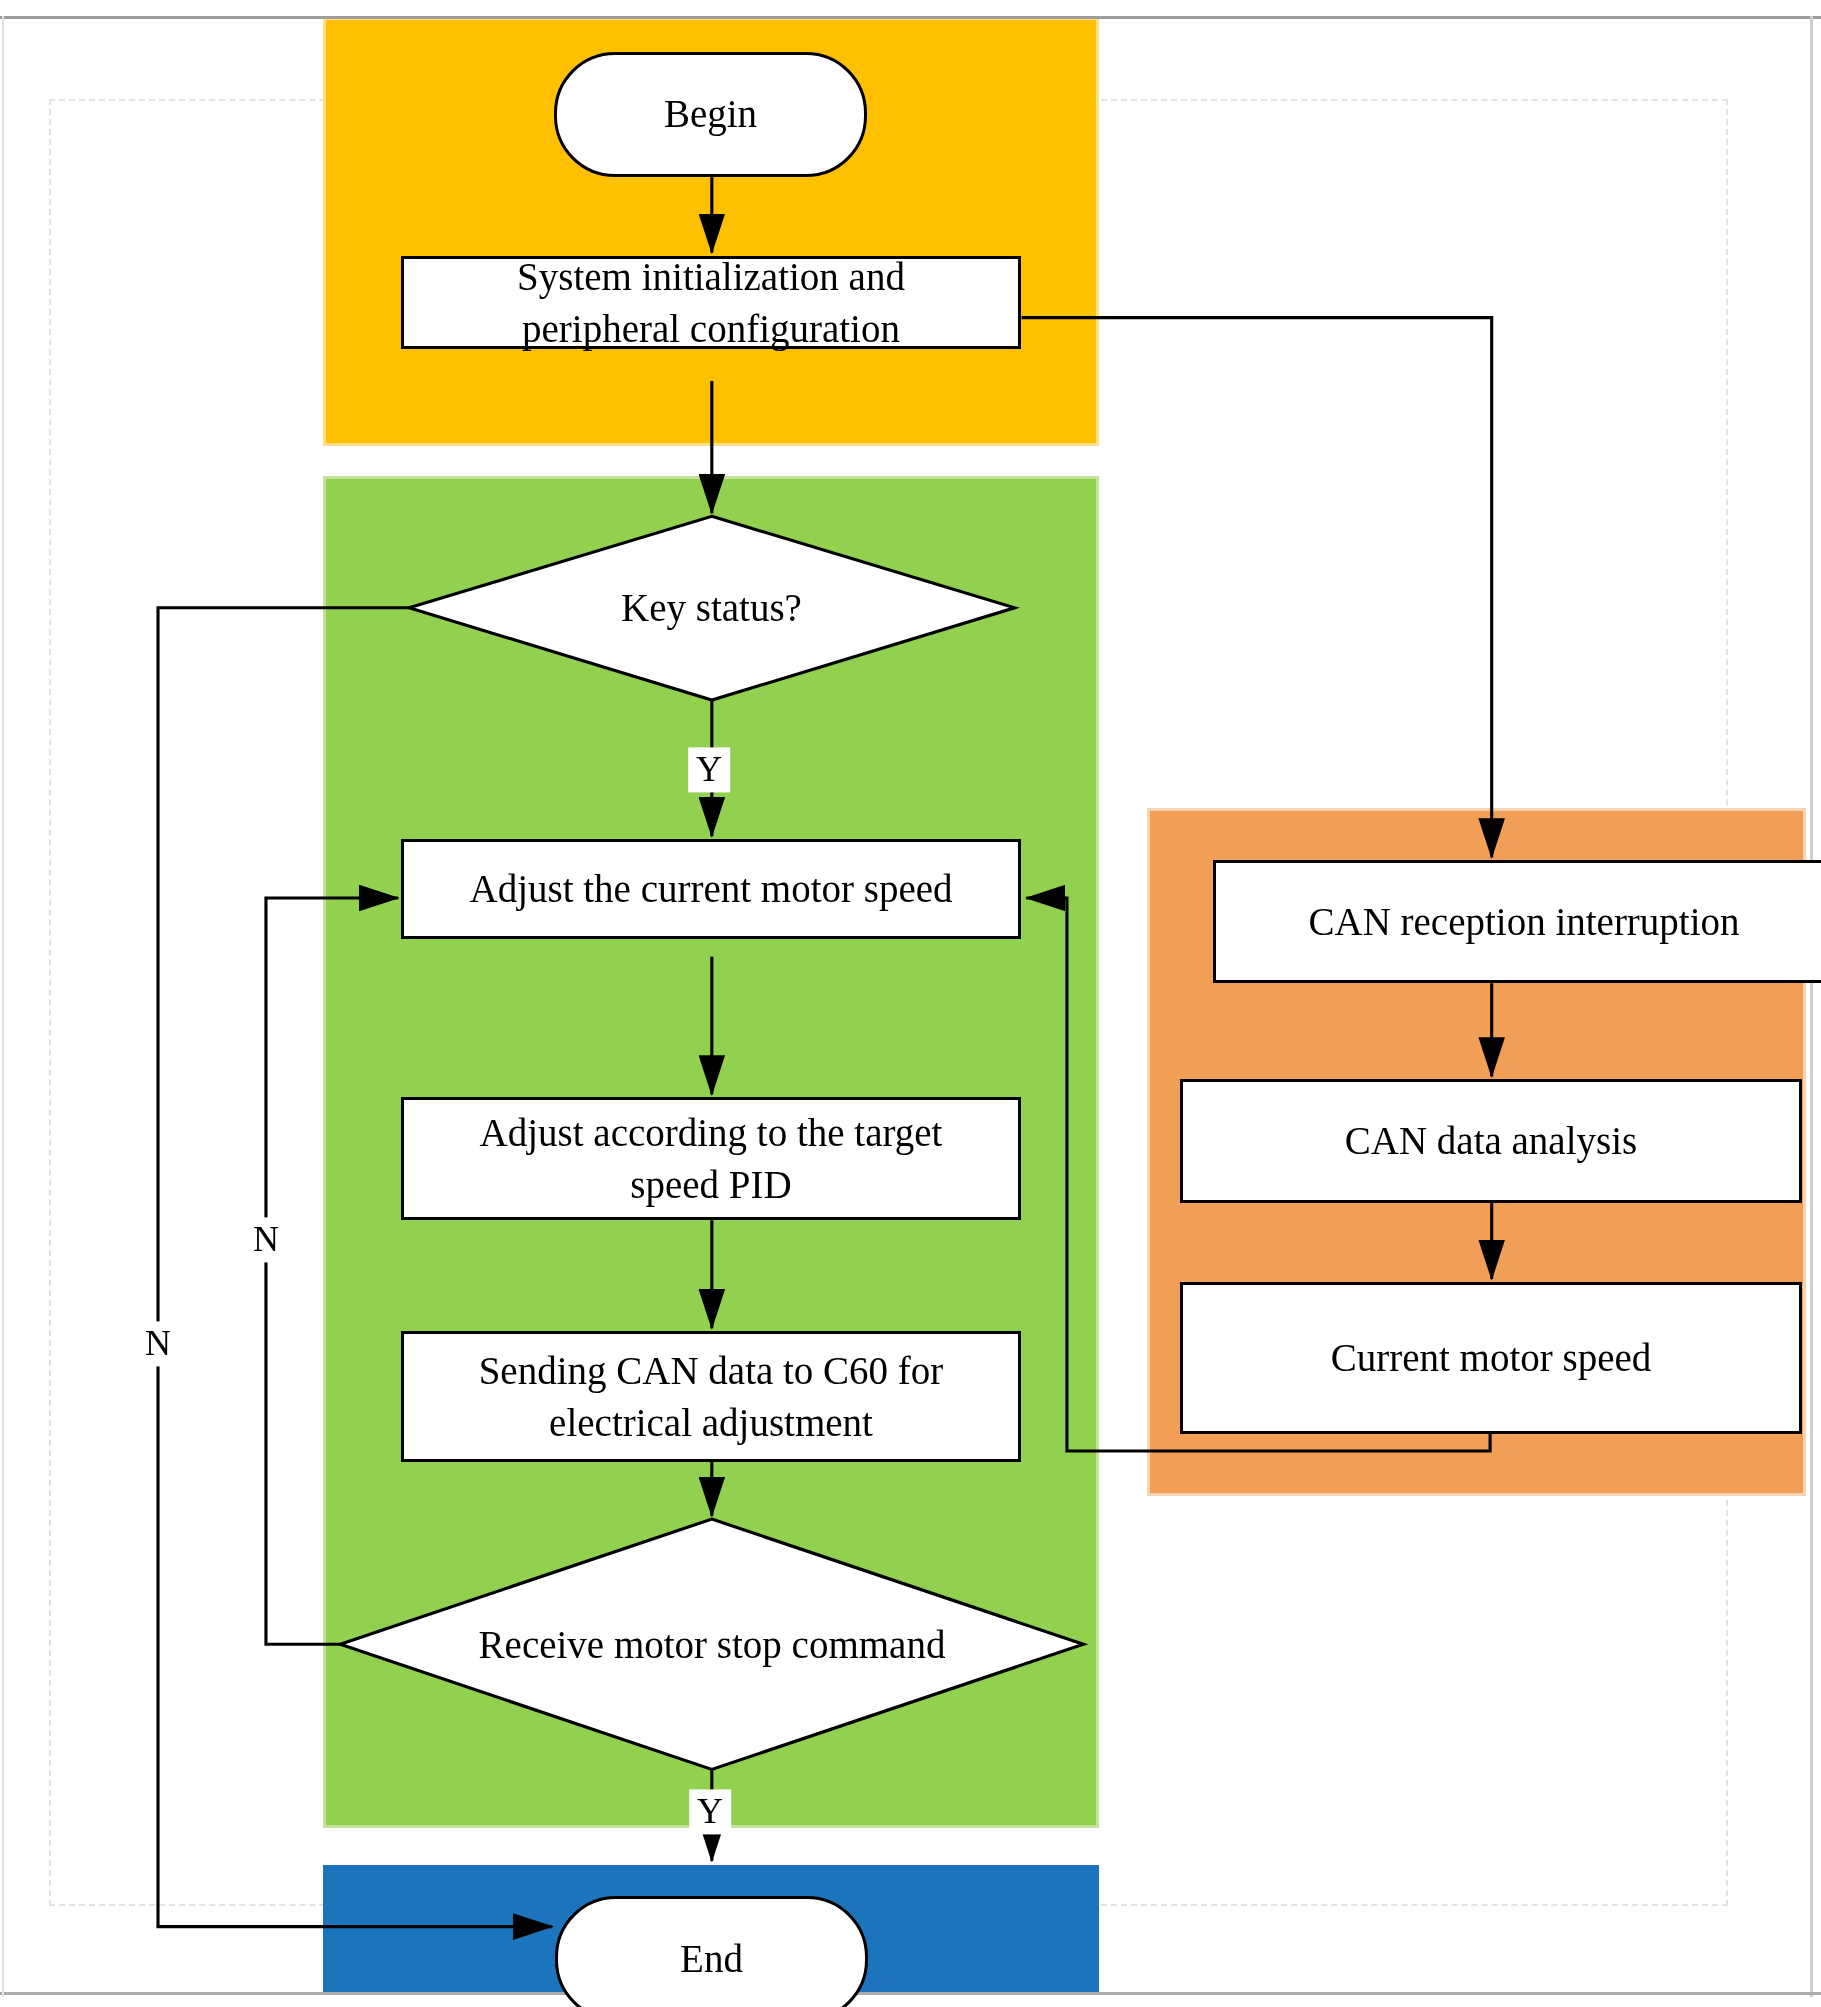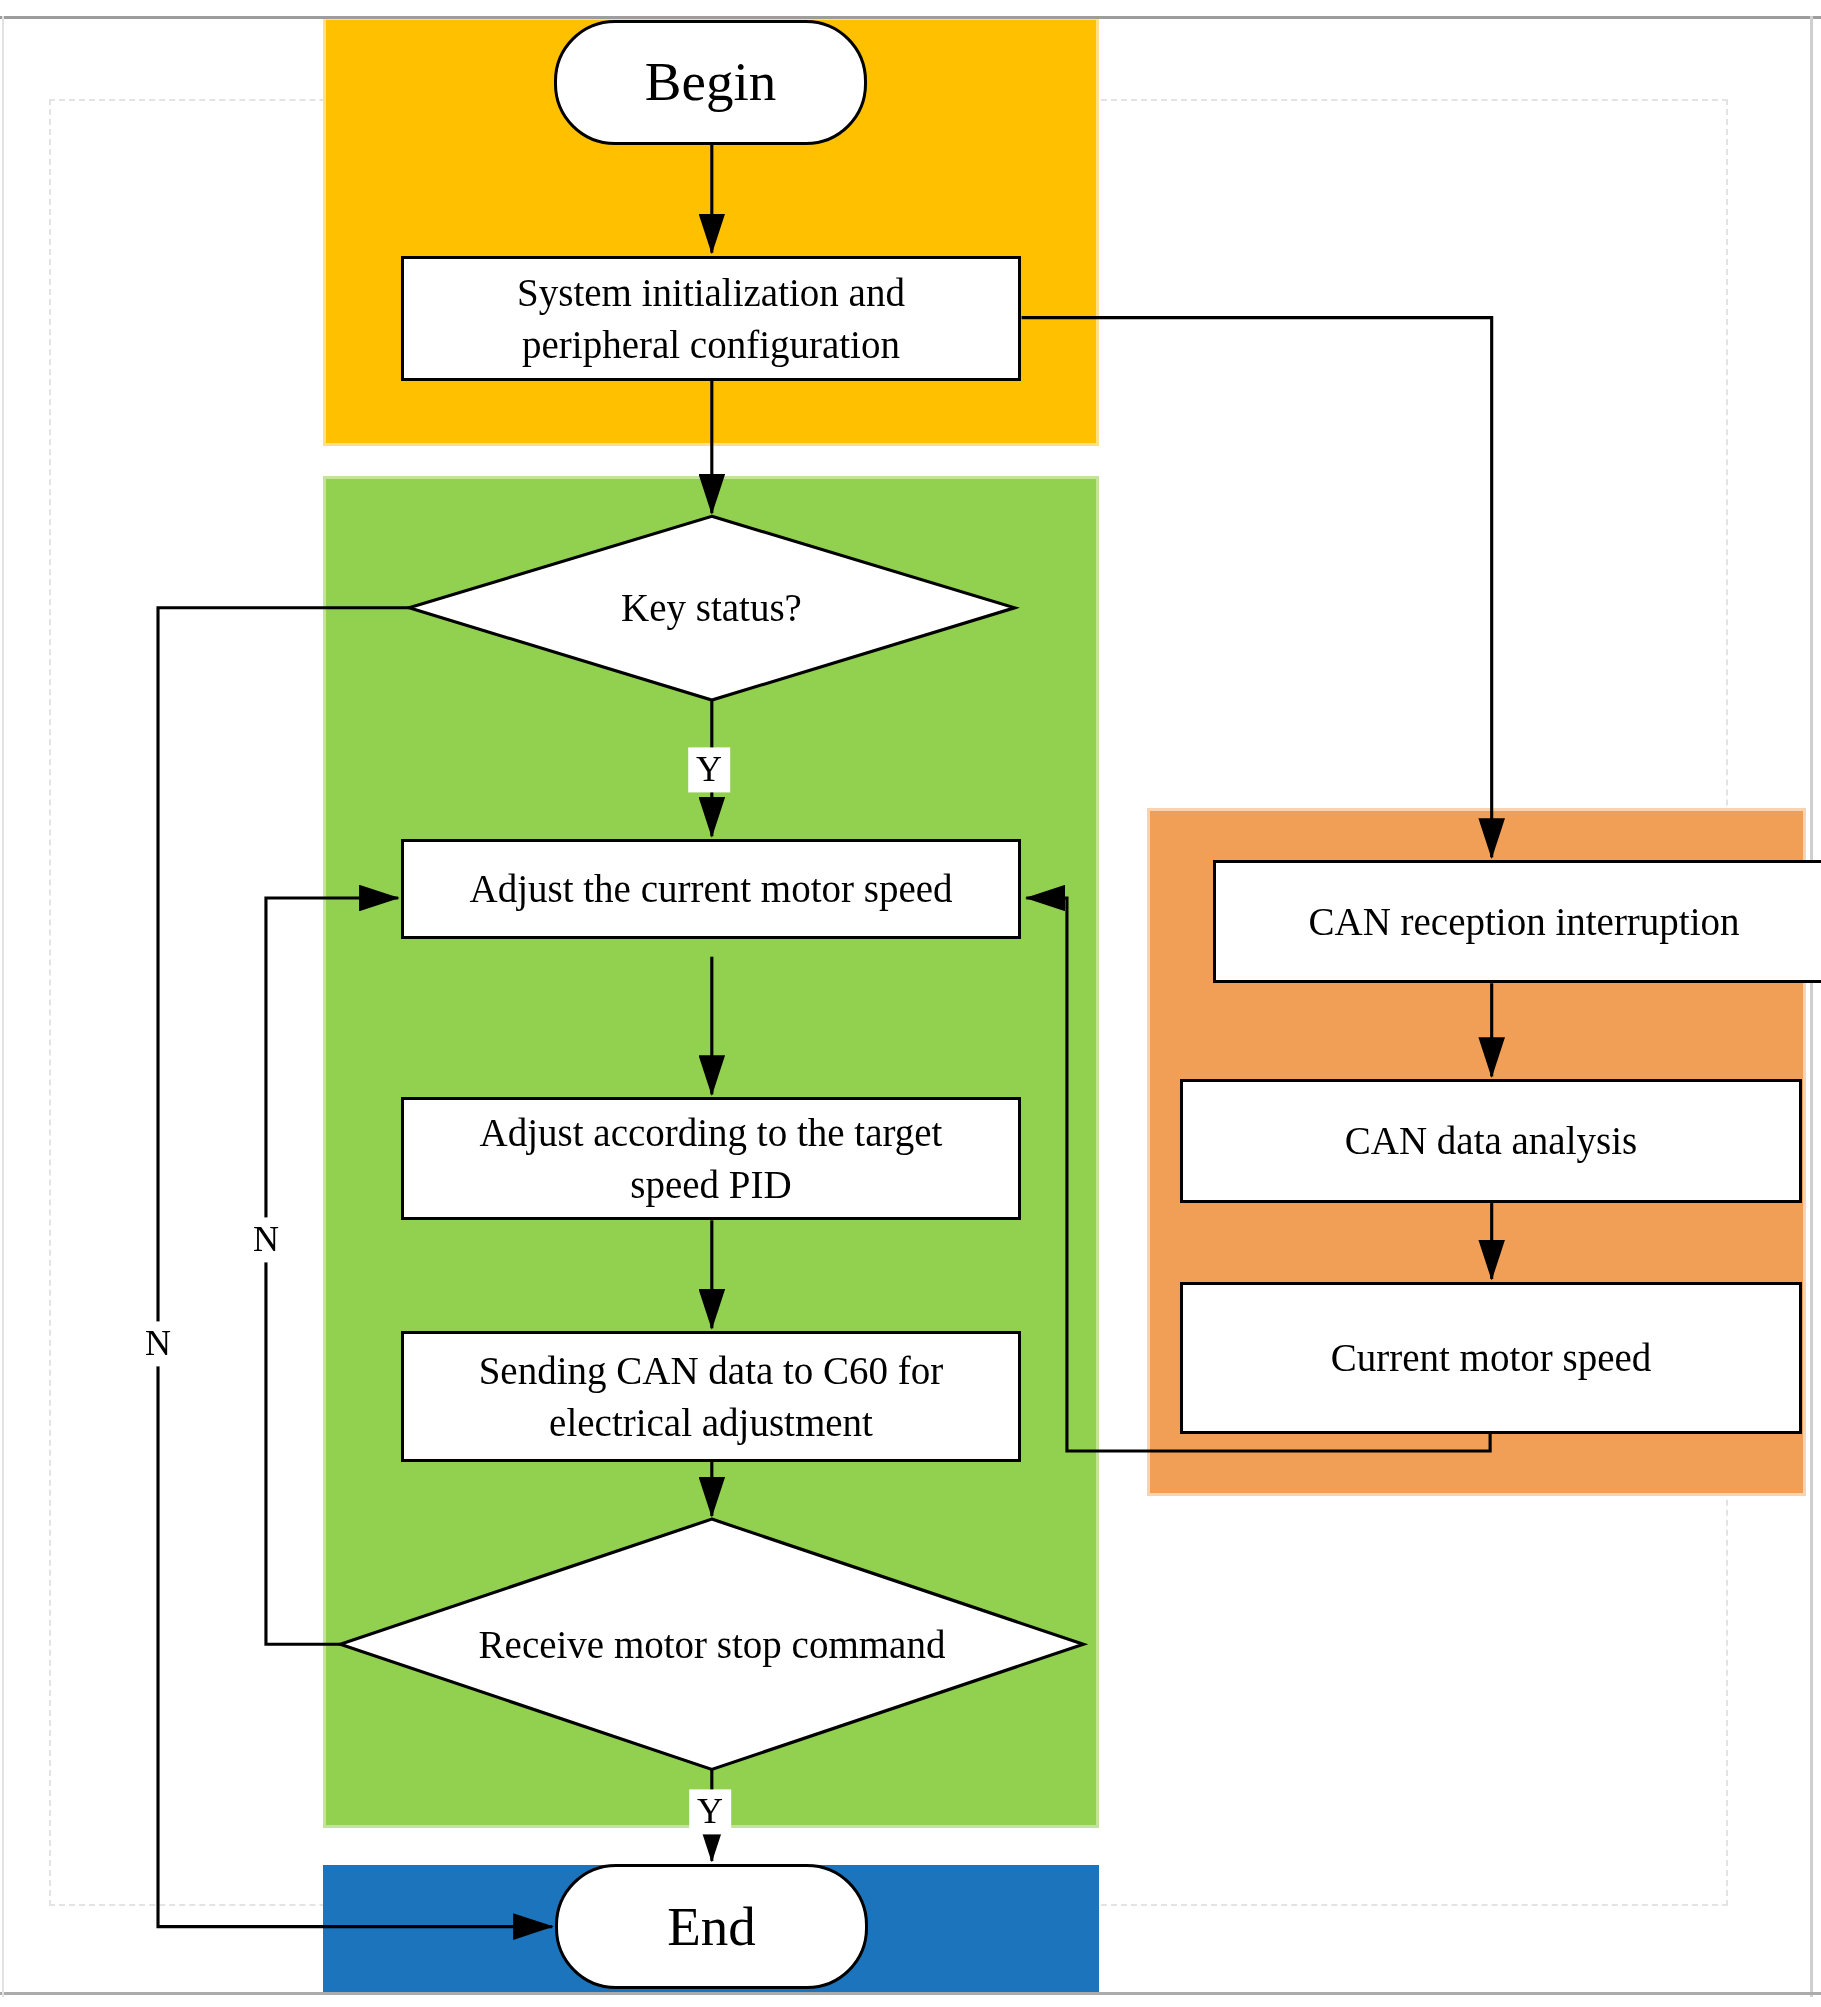--- a/index.html
+++ b/index.html
@@ -40,29 +40,29 @@
   
   .node{
     position:absolute;z-index:5;
     background:#ffffff;
     border:3.1px solid #000;
     box-sizing:border-box;
     display:flex;align-items:center;justify-content:center;
     text-align:center;
     font-size:39px;line-height:52px;
   }
-  .stadium{border-radius:61px;font-size:55px;}
+  .stadium{border-radius:61px;font-size:39px;margin-top:32px;}
   .diamond-label{
     position:absolute;z-index:5;
     display:flex;align-items:center;justify-content:center;
     text-align:center;font-size:39px;line-height:48px;
     background:transparent;border:0;
   }
   .n-begin{left:554px;top:19.6px;width:313px;height:125px;}
-  .n-system{left:401px;top:256px;width:620px;height:125px;padding:0 69px;}
+  .n-system{left:401px;top:256px;width:620px;height:93px;padding:0 69px;}
   .n-adjust{left:401px;top:839px;width:620px;height:100px;}
   .n-pid{left:401px;top:1097px;width:620px;height:123px;padding:16px 33px;}
   .n-send{left:401px;top:1331px;width:620px;height:131px;padding:0 33px;}
   .n-end{left:555px;top:1864px;width:313px;height:125px;}
   .n-can1{left:1180px;top:860px;width:622px;height:123px;margin-left:33px;}
   .n-can2{left:1180px;top:1079px;width:622px;height:124px;}
   .n-can3{left:1180px;top:1282px;width:622px;height:152px;text-align:center;}
   .t-key{left:477px;top:580px;width:469px;height:55px;}
   .t-receive{left:399px;top:1617px;width:626px;height:55px;}
 

